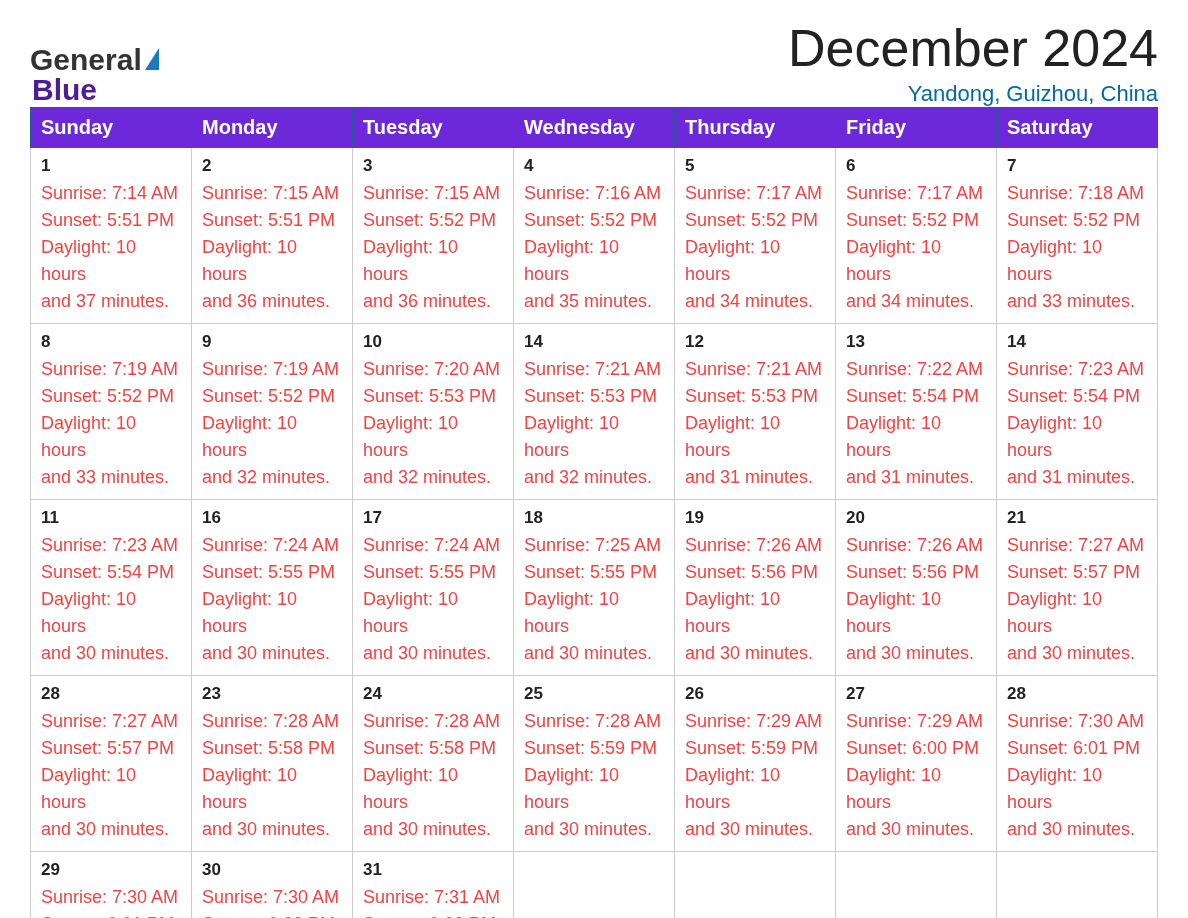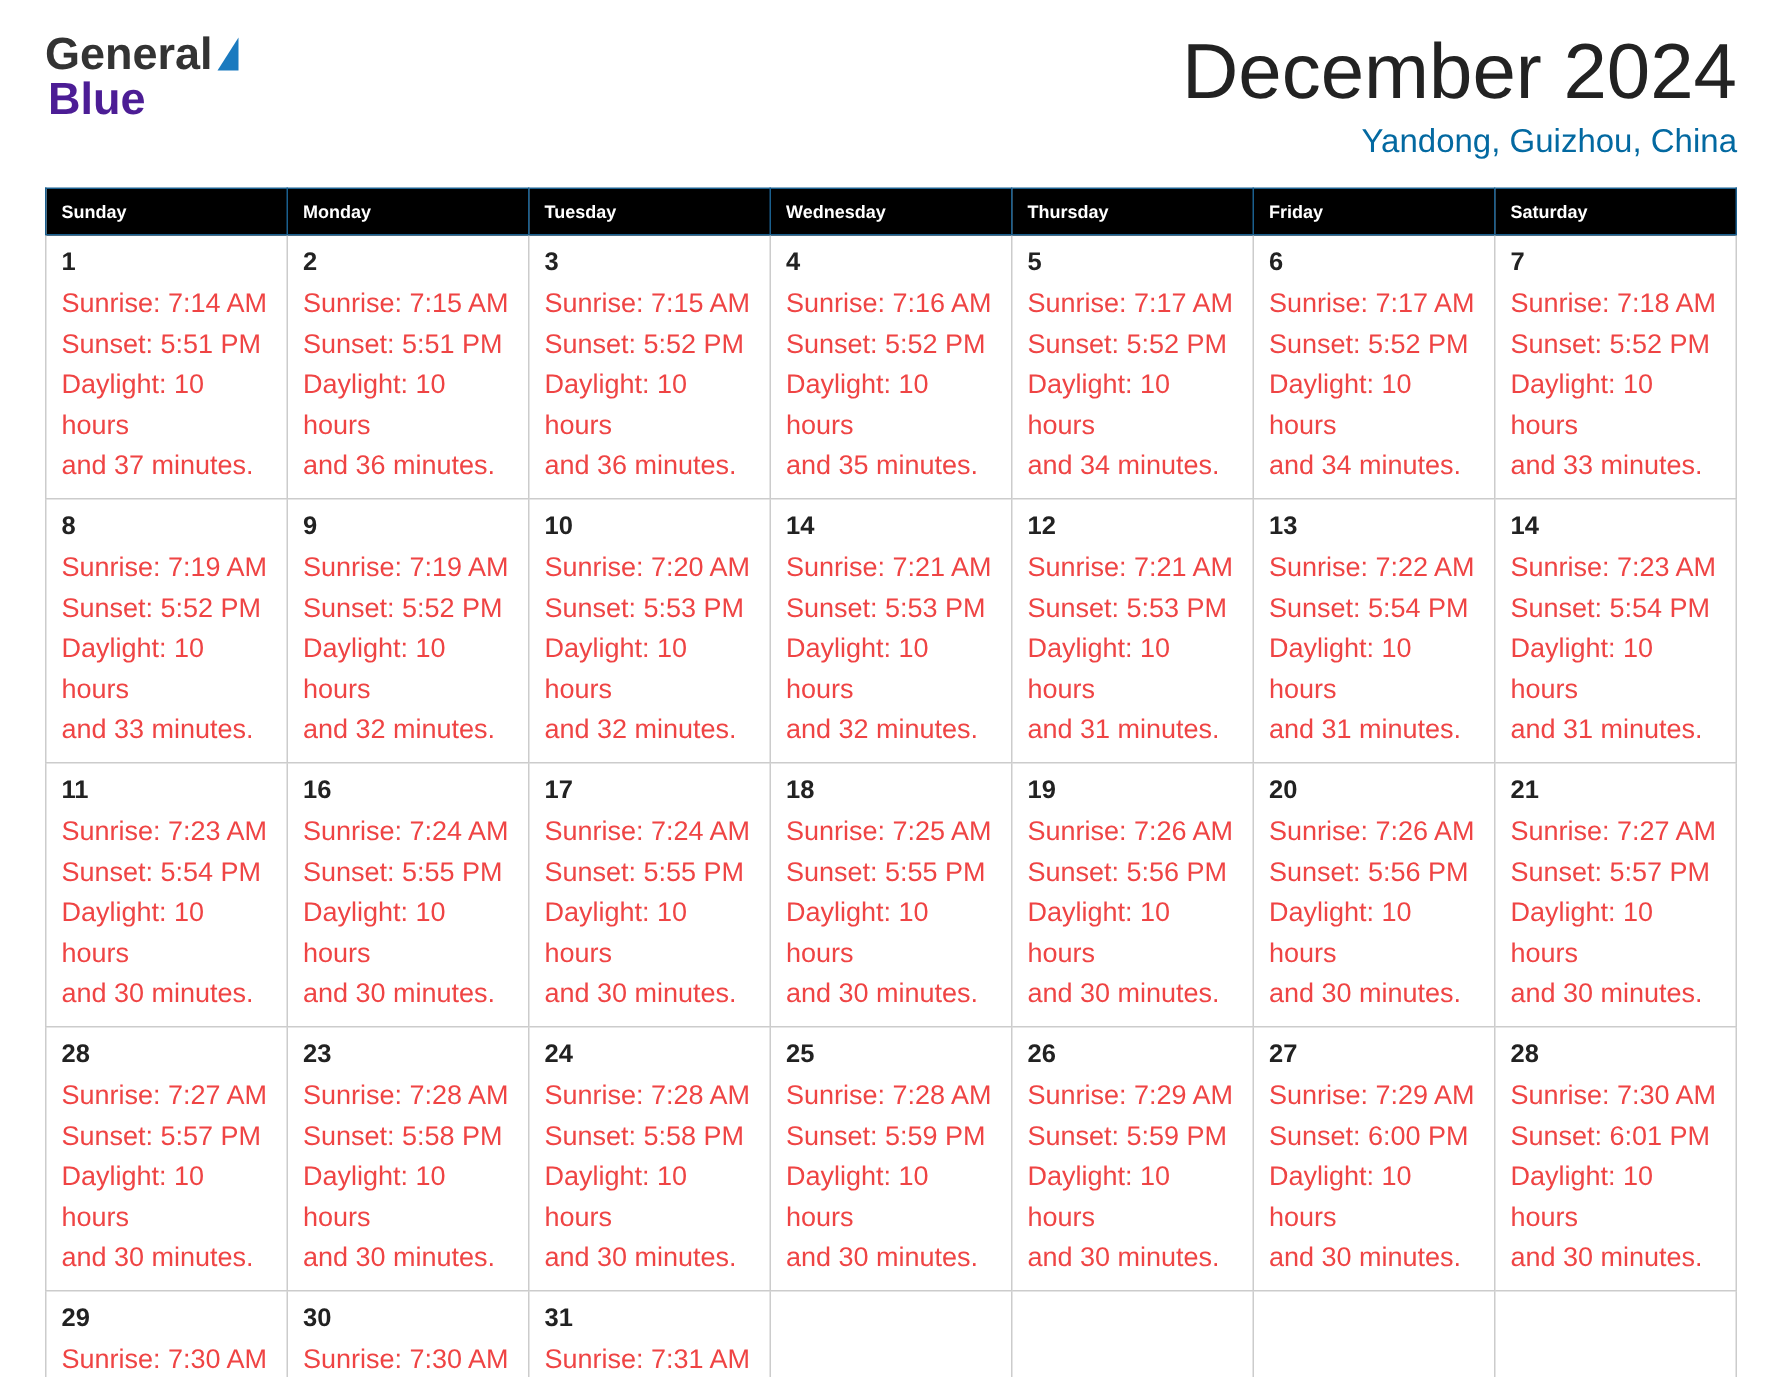--- a/index.html
+++ b/index.html
@@ -6,22 +6,21 @@
     body {
       font-family: Arial, Helvetica, sans-serif;
       background: #ffffff;
       padding: 20px 30px;
       width: 1188px;
       min-height: 918px;
     }
     .header-area {
       display: flex;
       justify-content: space-between;
-      align-items: flex-start;
-      margin-bottom: 18px;
+      align-items: flex-end;
     }
     .title-area {
       text-align: right;
     }
     .month-title {
       font-size: 52px;
       font-weight: normal;
       color: #222;
       line-height: 1.1;
     }
@@ -29,23 +28,23 @@
       font-size: 22px;
       color: #0369a1;
       margin-top: 4px;
     }
     .calendar-table {
       width: 100%;
       border-collapse: collapse;
       table-layout: fixed;
     }
     .calendar-table thead tr th {
-      background-color: #000000;
+      background-color: #6d28d9;
       color: #ffffff;
-      font-size: 12px;
+      font-size: 20px;
       font-weight: bold;
       padding: 8px 10px;
       text-align: left;
       border: 1px solid #1a5f8e;
     }
     .calendar-table tbody tr td {
       border: 1px solid #ccc;
       vertical-align: top;
       padding: 8px 10px;
       font-size: 13px;

